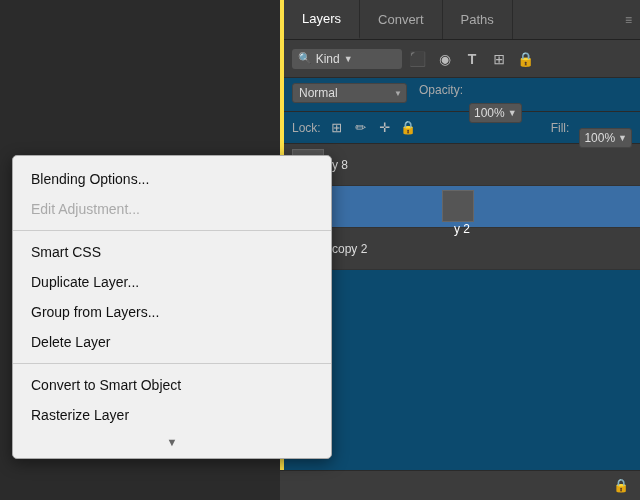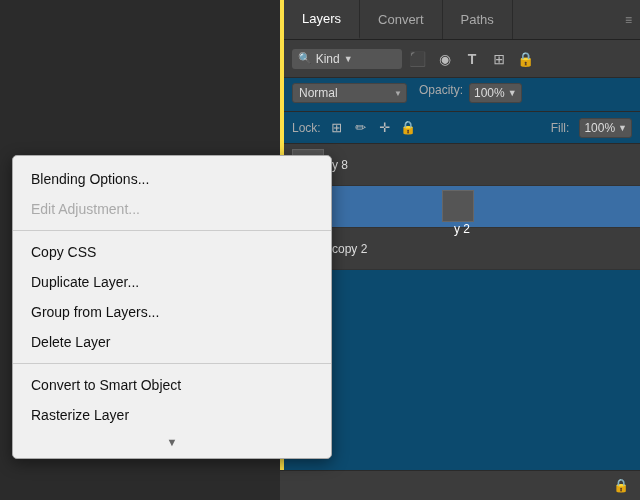--- a/index.html
+++ b/index.html
@@ -153,20 +153,21 @@
     }
 
     .percent-box {
       display: flex;
       align-items: center;
       background: #555;
       border: 1px solid #444;
       border-radius: 3px;
       padding: 2px 4px;
       gap: 3px;
+      margin-top: 20px;
     }
 
     
     .lock-row {
       display: flex;
       align-items: center;
       padding: 4px 8px;
       gap: 6px;
       border-bottom: 1px solid #2a2a2a;
       height: 32px;
@@ -414,21 +415,21 @@
     </div>
     <div class="menu-item disabled">
       <span>Edit Adjustment...</span>
     </div>
   </div>
 
   <div class="menu-divider"></div>
 
   <div class="menu-section">
     <div class="menu-item">
-      <span>Copy CSS</span>
+      <span>Smart CSS</span>
     </div>
     <div class="menu-item">
       <span>Duplicate Layer...</span>
     </div>
     <div class="menu-item">
       <span>Group from Layers...</span>
     </div>
     <div class="menu-item">
       <span>Delete Layer</span>
     </div>

